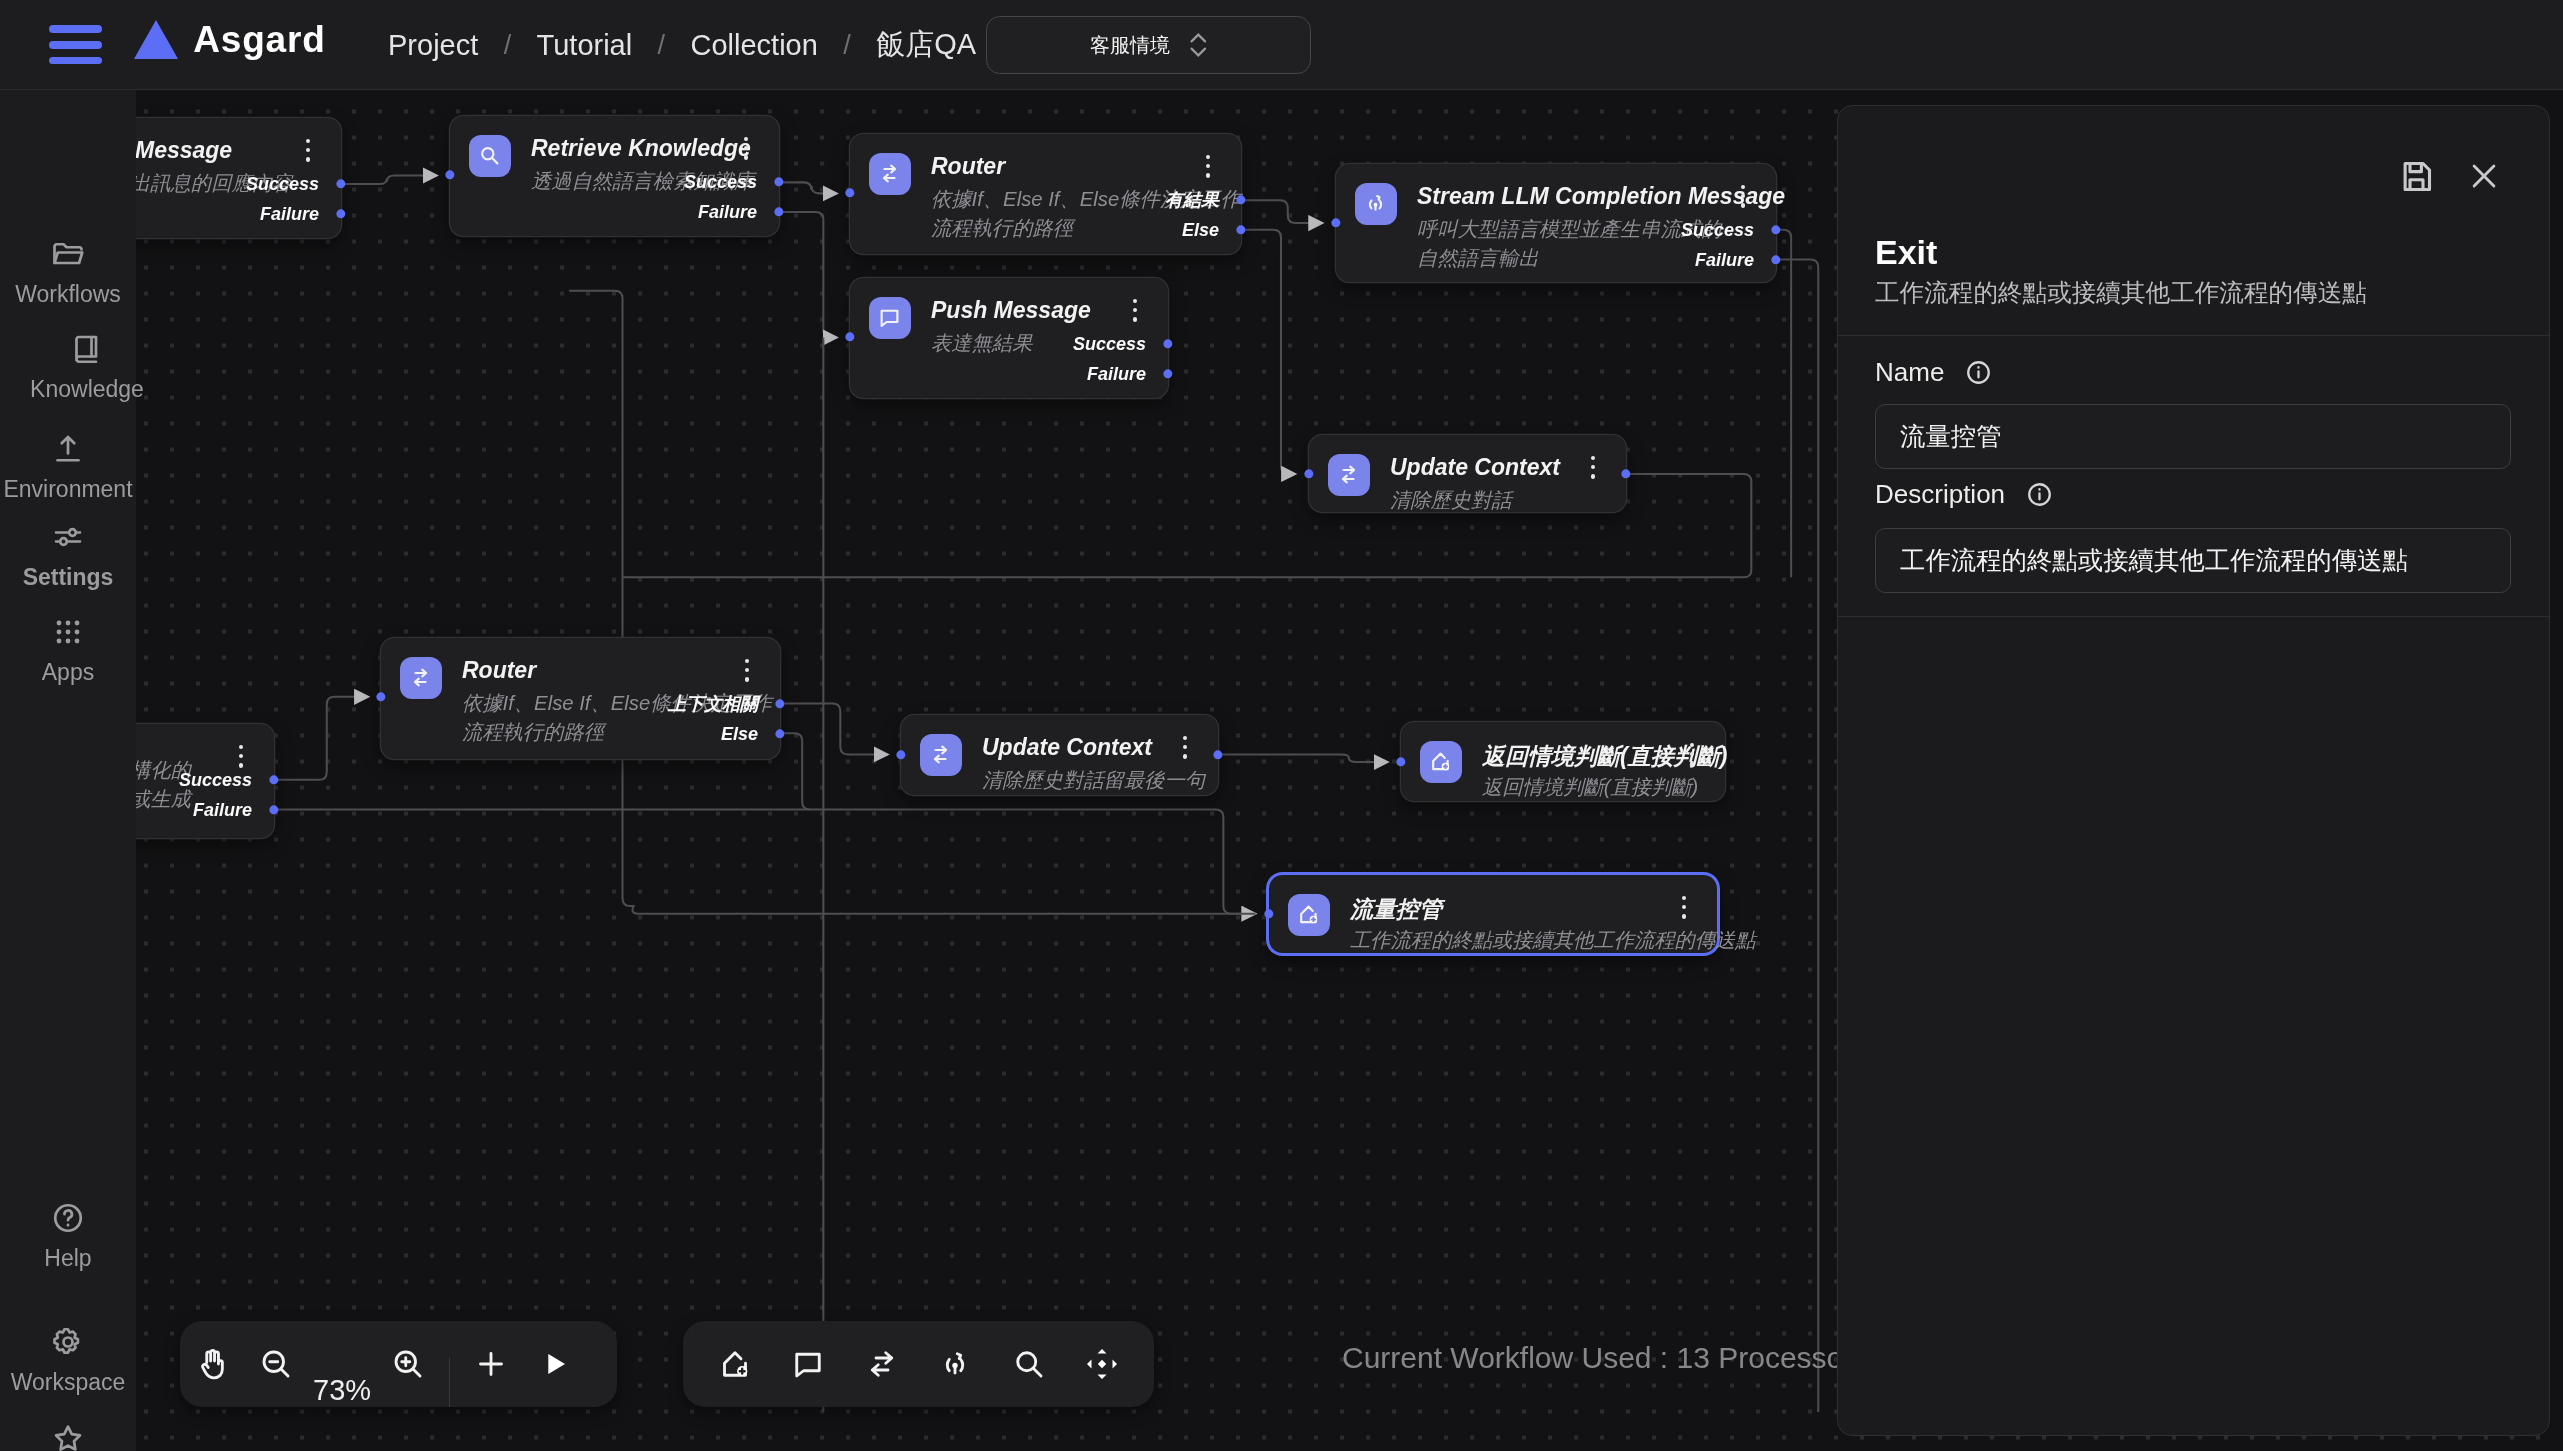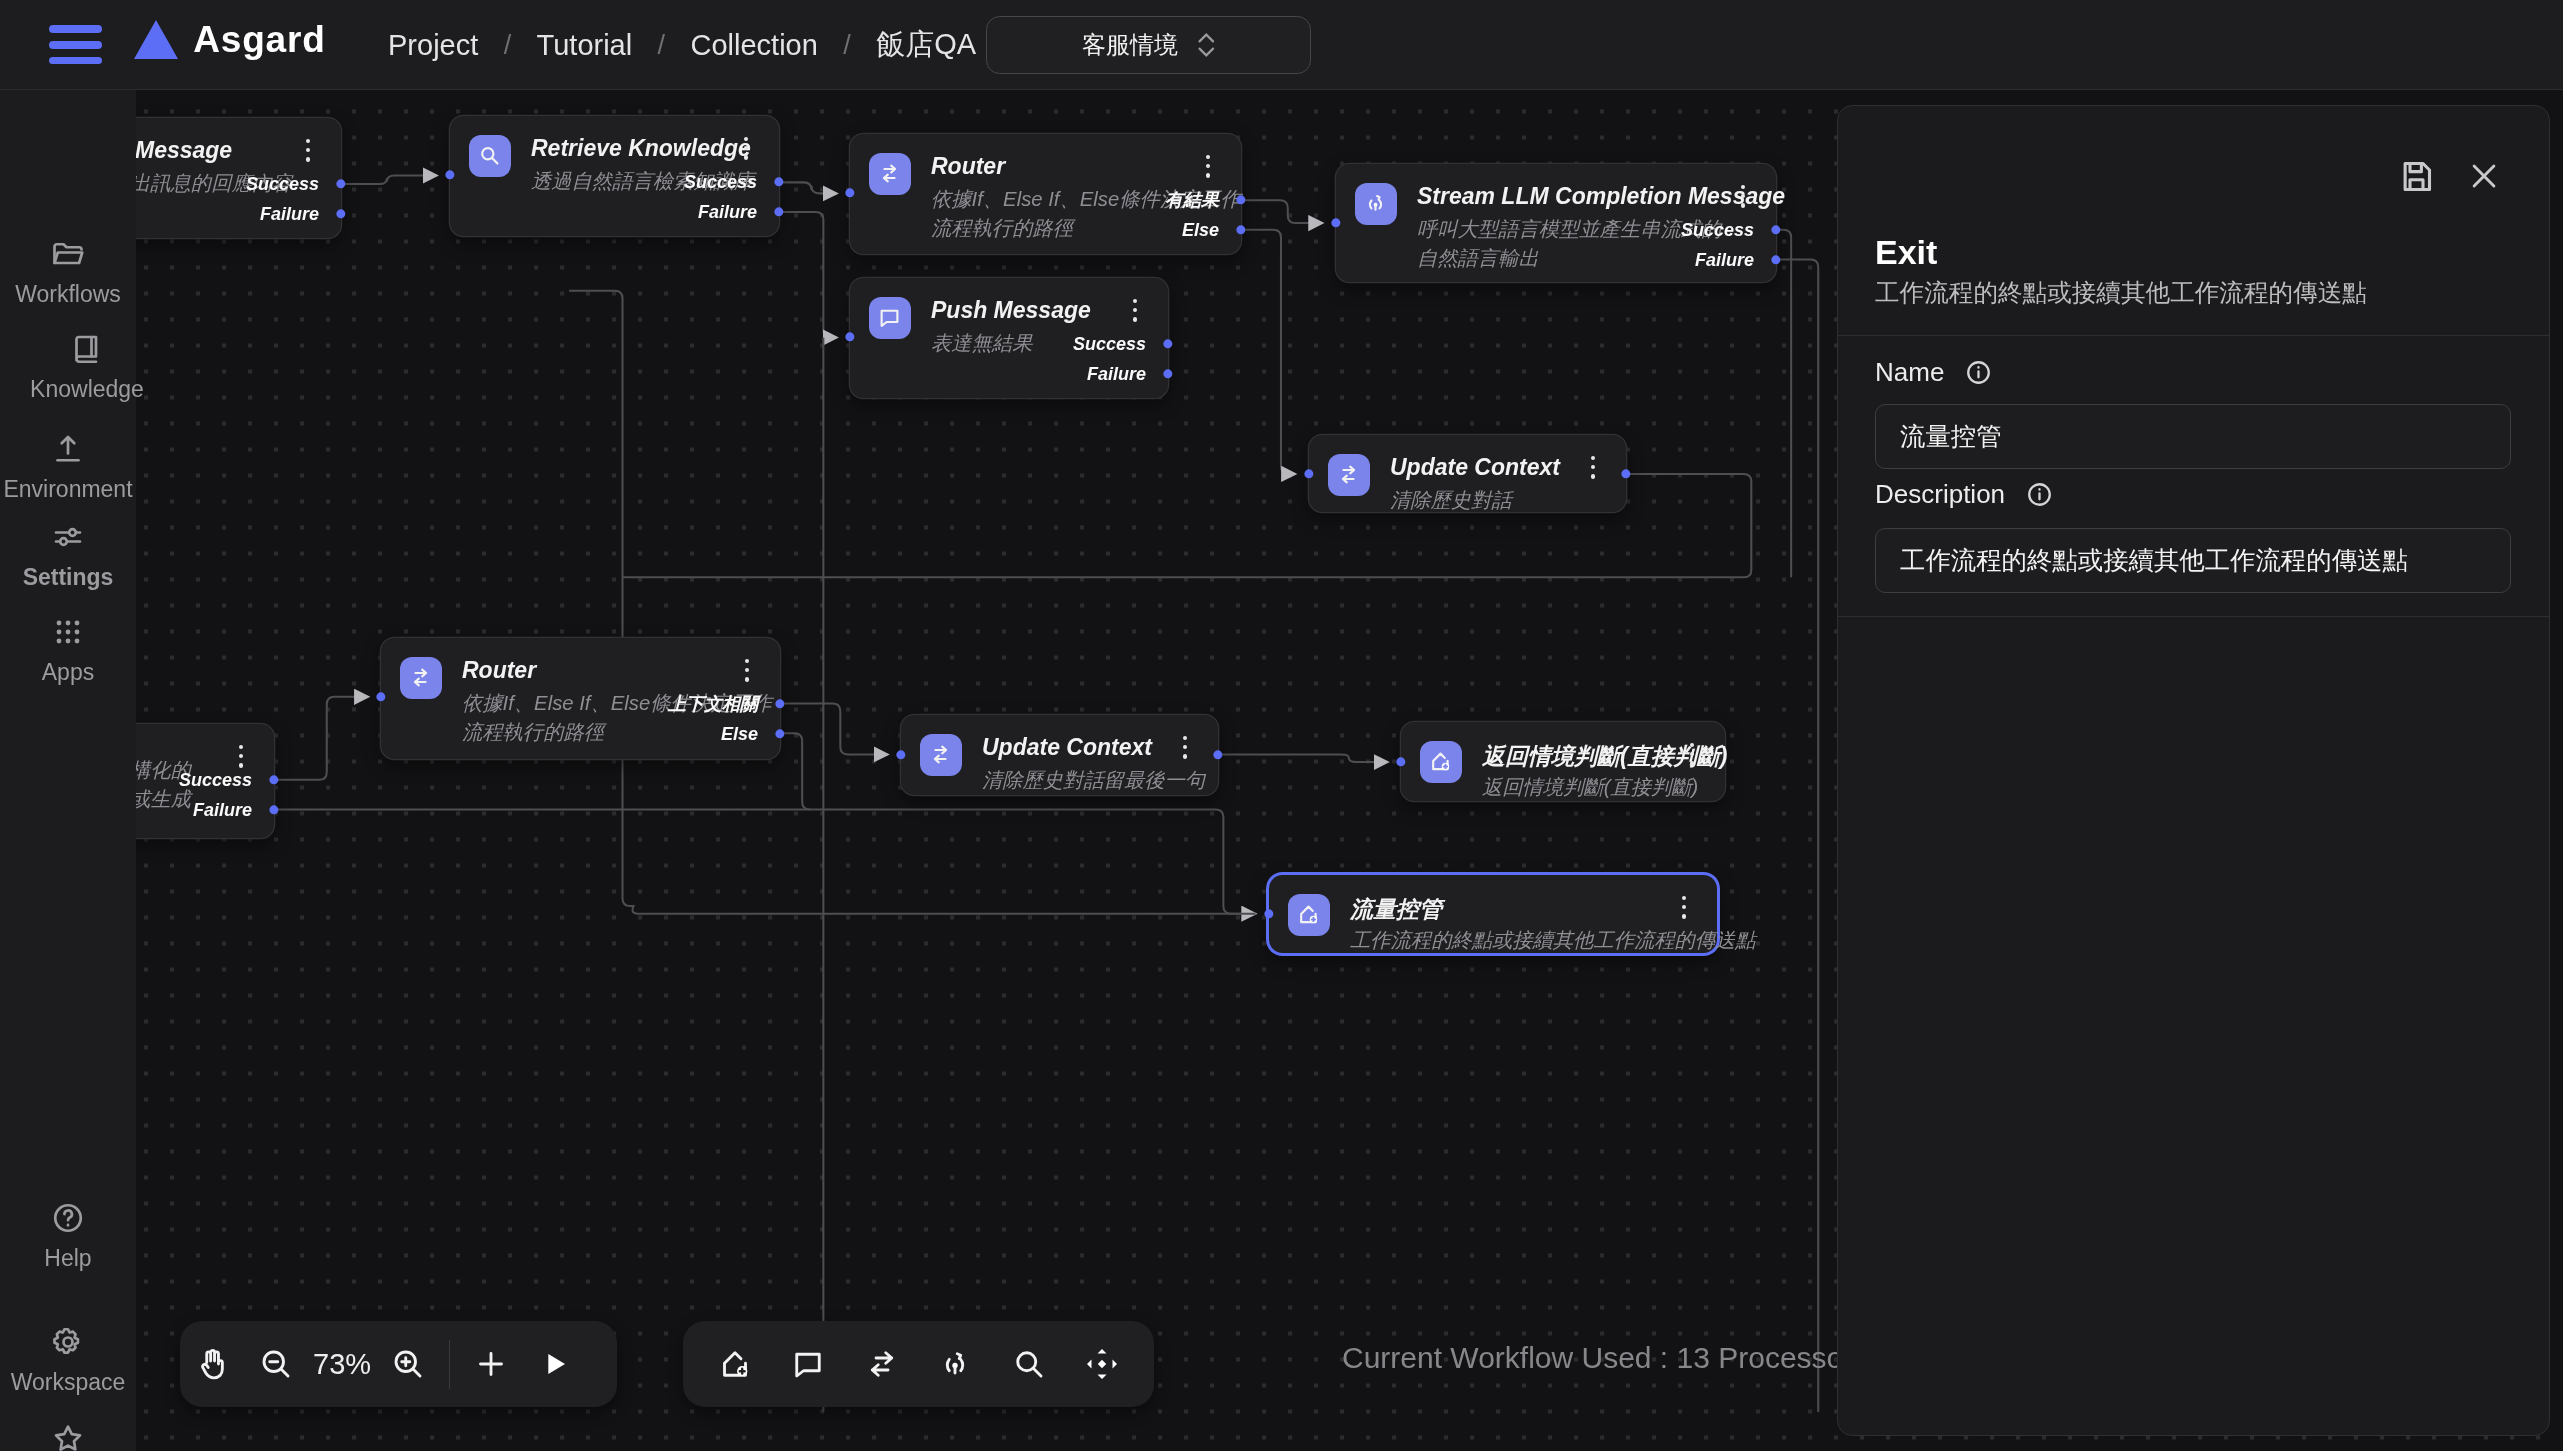--- a/index.html
+++ b/index.html
@@ -16,21 +16,21 @@
   .logo { position:absolute; left:134px; top:18.6px; display:flex; align-items:center; gap:15.3px; }
   .logo-tri { width:0; height:0; border-left:22px solid transparent;
     border-right:22px solid transparent; border-bottom:39px solid #5b6ef5; }
   .logo-text { color:#ffffff; font-size:37px; font-weight:600; letter-spacing:0.8px; }
   .crumbs { position:absolute; left:388px; top:0; height:90px; display:flex;
     align-items:center; gap:25.4px; font-size:29px; color:#e4e4e6; }
   .crumb { cursor:pointer; }
   .crumb-sep { color:#707074; font-size:27px; }
   .env-select { position:absolute; left:986px; top:16px; width:325px; height:58px;
     border:1.7px solid #47474a; border-radius:13.6px; display:flex; align-items:center;
-    justify-content:center; gap:18.6px; color:#f2f2f2; font-size:24px; cursor:pointer;
+    justify-content:center; gap:18.6px; color:#f2f2f2; font-size:20px; cursor:pointer;
     background:#202022; }
   .updown { display:flex; flex-direction:column; gap:1.7px; }
   .account { position:absolute; right:85px; top:0; height:90px; display:flex;
     align-items:center; gap:22px; }
   .account-label { color:#98989c; font-size:28px; }
 
   
   .sidebar { position:absolute; left:0; top:90px; width:136px; height:1361px;
     background:#1c1c1e; z-index:25; }
   .side-item { position:absolute; left:0; width:136px; display:flex;
@@ -406,21 +406,21 @@
       <div class="node-desc" style="left:81px; top:51px"><span>工作流程的終點或接續其他工作流程的傳送點</span></div>
       <div class="kebab" style="left:404px; top:15.3px">
         <i></i>
         <i></i>
         <i></i>
       </div>
       <span class="port-dot" style="left:0px; top:39px"></span>
     </div>
   </div>
 
-<div class="toolbar" style="left:180px; top:1321px; width:437px;">
+<div class="toolbar" style="left:180px; top:1321px; width:437px;align-items:flex-end;">
   <div class="tb-btn">
     <svg class="icon-w" viewBox="0 0 24 24">
         <path d="M8.5 11V5.2a1.3 1.3 0 0 1 2.6 0V10M11.1 9.8V4.2a1.3 1.3 0 0 1 2.6 0V10M13.7 10V5.2a1.3 1.3 0 0 1 2.6 0V12M16.3 12v-1a1.3 1.3 0 0 1 2.6 0v4.4c0 3.6-2.2 5.8-5.6 5.8-2.8 0-4.2-1.2-5.4-3.2L6 14.6c-.7-1-.2-2.2.9-2.4.7-.1 1.3.2 1.7.8l.9 1.4" fill="none"></path>
       </svg>
   </div>
   <div class="tb-btn">
     <svg class="icon-w" viewBox="0 0 24 24">
         <circle cx="10.5" cy="10.5" r="6.5"></circle>
         <path d="M15.5 15.5 L20 20"></path>
         <path d="M7.8 10.5 h5.4"></path>

